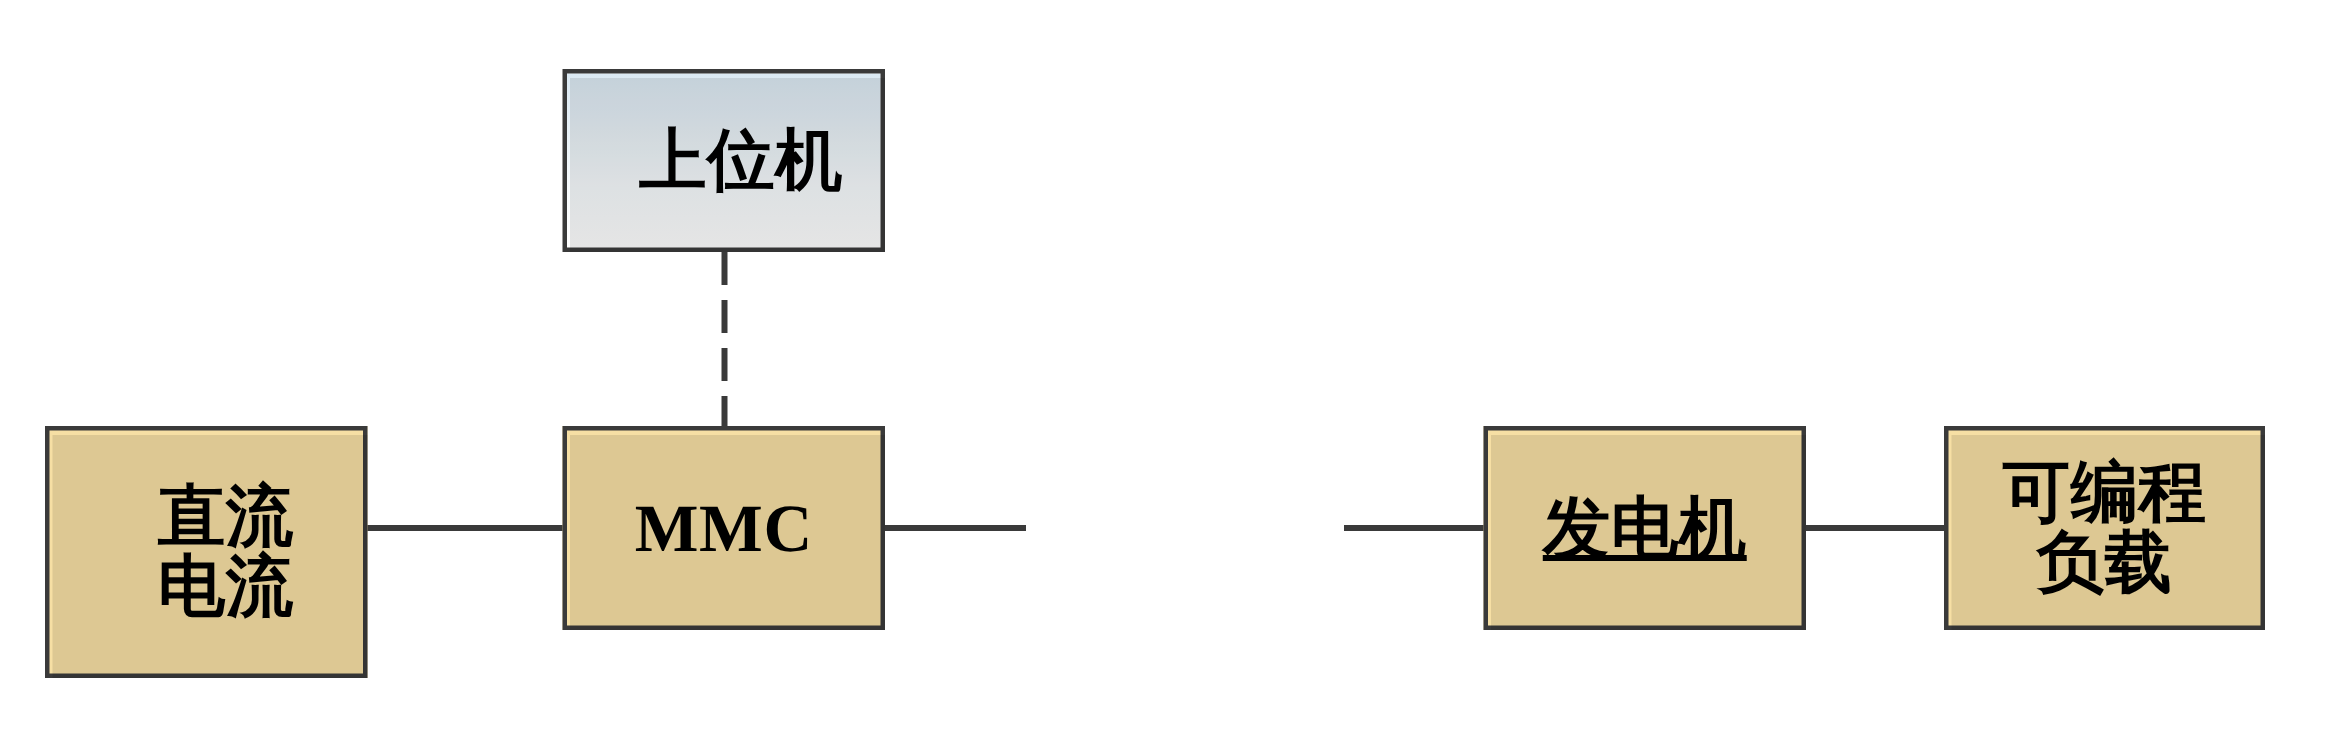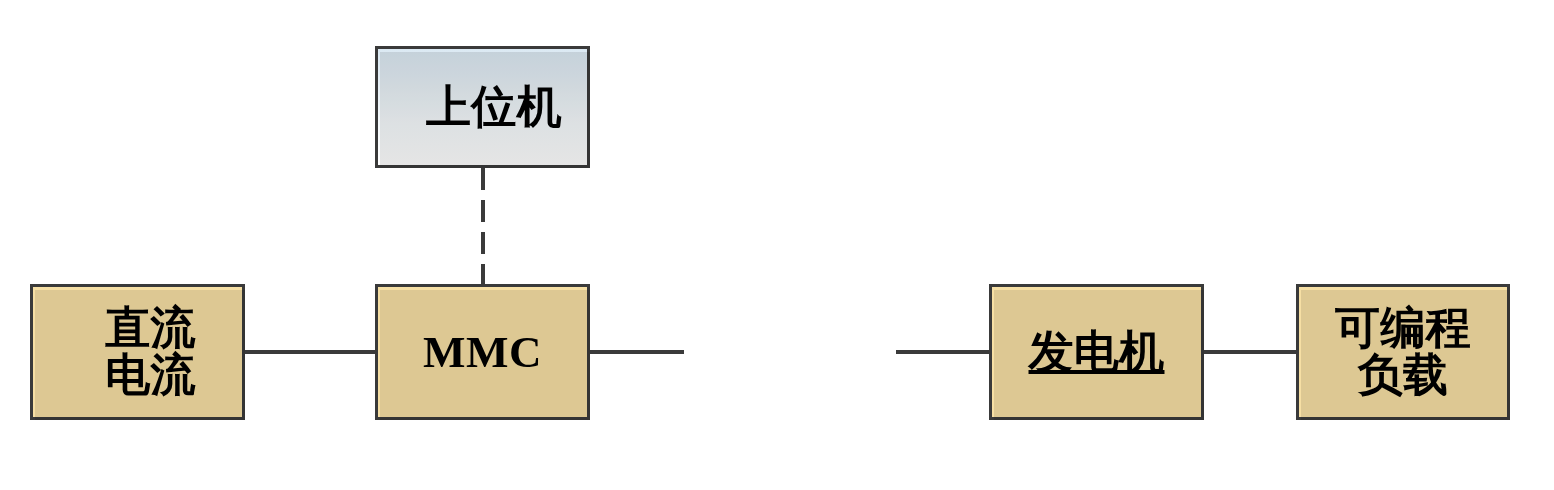--- a/index.html
+++ b/index.html
@@ -104,21 +104,21 @@
 
     <line x1="896" y1="352" x2="991" y2="352" stroke="#3a3a3a" stroke-width="4" stroke-linecap="butt"></line>
 
     <line x1="1203" y1="352" x2="1298" y2="352" stroke="#3a3a3a" stroke-width="4" stroke-linecap="butt"></line>
   </svg>
 
   <div class="node host" style="left:375px; top:46px; width:215px; height:122px;">
     <span class="line">上位机</span>
   </div>
 
-  <div class="node process" style="left:30px; top:284px; width:215px; height:136px;padding-left:26px;">
+  <div class="node process" style="left:30px; top:284px; width:215px; height:168px;padding-left:26px;">
     <span class="line">直流</span>
     <span class="line">电流</span>
   </div>
 
   <div class="node process" style="left:375px; top:284px; width:215px; height:136px;">
     <span class="line latin">MMC</span>
   </div>
 
 
   <div class="node process" style="left:989px; top:284px; width:215px; height:136px;text-decoration:underline;">

